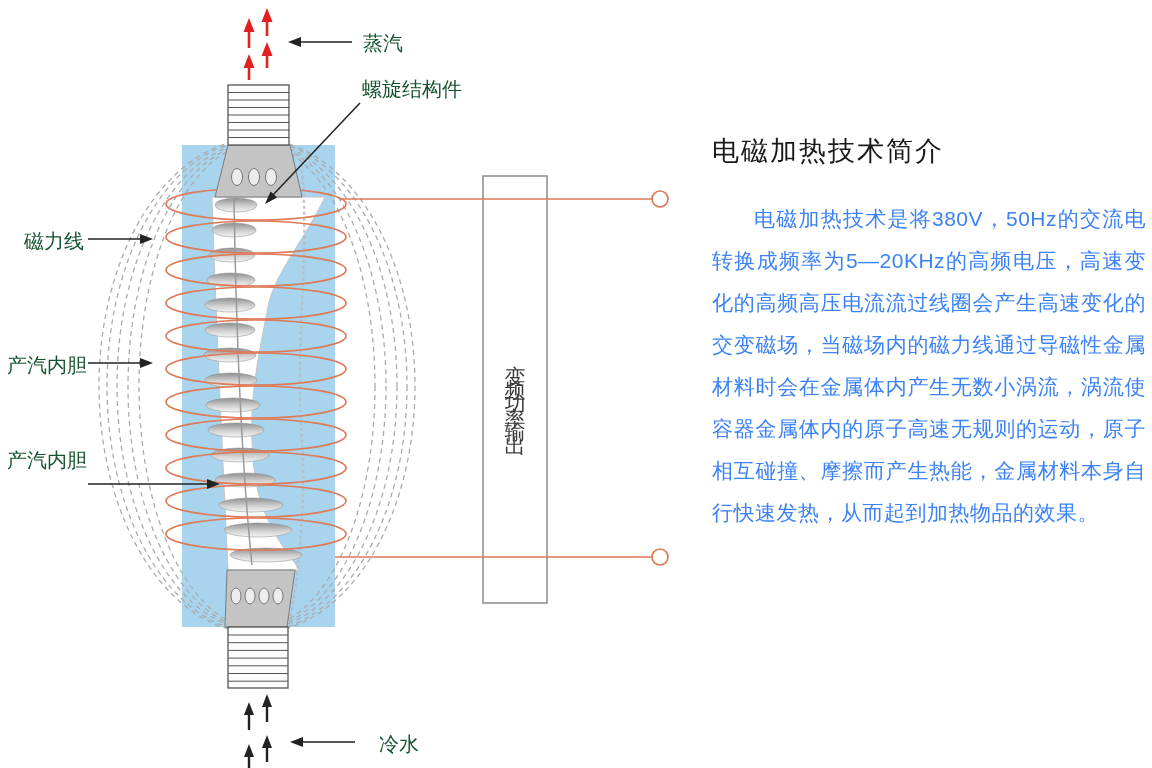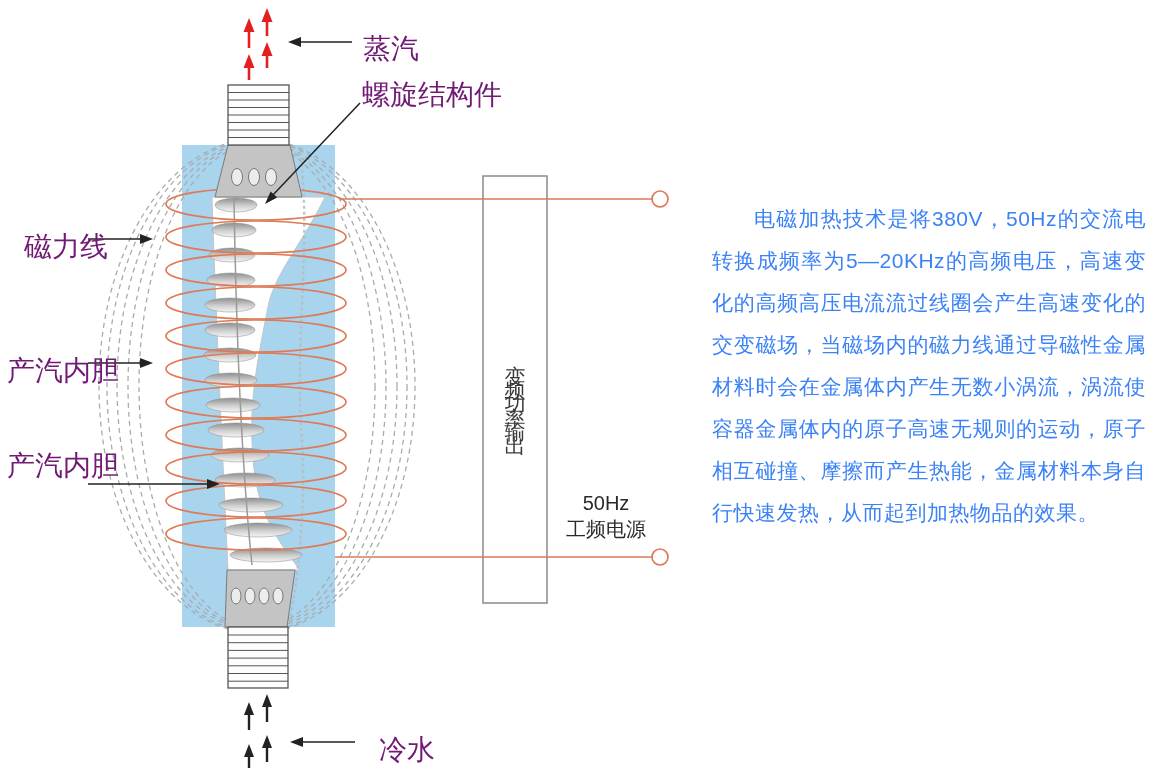--- a/index.html
+++ b/index.html
@@ -1,19 +1,19 @@
 <!DOCTYPE html>
 <html><head>
 <meta charset="utf-8">
 <style>
   html,body{margin:0;padding:0;background:#ffffff;width:1152px;height:768px;overflow:hidden;
     font-family:"Liberation Sans",sans-serif;color:#2a2a2a;}
   .stage{position:relative;width:1152px;height:768px;background:#fff;}
   svg.diagram{position:absolute;left:0;top:0;}
-  .lbl{position:absolute;font-size:28px;color:#701a75;white-space:nowrap;}
+  .lbl{position:absolute;font-size:20px;color:#14532d;white-space:nowrap;}
   .title{position:absolute;left:712px;top:133px;font-size:27px;letter-spacing:2px;color:#1a1a1a;}
   .body-text{position:absolute;left:712px;top:198px;width:434px;font-size:21px;line-height:42px;
     text-align:justify;text-indent:2em;color:#3b82f6;letter-spacing:0.5px;}
   .power-lbl{position:absolute;font-size:20px;line-height:26px;color:#2a2a2a;}
   .power-lbl.right{left:563px;top:490px;width:86px;text-align:center;}
   .power-lbl.left{left:381px;top:490px;}
   .vbox-label{position:absolute;left:483px;top:176px;width:64px;height:427px;display:flex;
     align-items:center;justify-content:center;writing-mode:vertical-rl;letter-spacing:14px;
     font-size:21px;color:#3a3a3a;}
 </style>
@@ -183,19 +183,16 @@
 
   <div class="lbl" style="left:363px;top:30px;">蒸汽</div>
   <div class="lbl" style="left:362px;top:76px;text-align:center;">螺旋结构件</div>
   <div class="lbl" style="left:24px;top:228px;font-family:Liberation Mono, monospace;">磁力线</div>
   <div class="lbl" style="left:7px;top:352px;">产汽内胆</div>
   <div class="lbl" style="left:7px;top:447px;">产汽内胆</div>
   <div class="lbl" style="left:379px;top:731px;">冷水</div>
 
   <div class="vbox-label">变频功率输出</div>
 
-  <div class="power-lbl right">
-    <div>50Hz</div>
-    <div>工频电源</div>
-  </div>
 
+  <div class="title">电磁加热技术简介</div>
   <div class="body-text">电磁加热技术是将380V，50Hz的交流电转换成频率为5—20KHz的高频电压，高速变化的高频高压电流流过线圈会产生高速变化的交变磁场，当磁场内的磁力线通过导磁性金属材料时会在金属体内产生无数小涡流，涡流使容器金属体内的原子高速无规则的运动，原子相互碰撞、摩擦而产生热能，金属材料本身自行快速发热，从而起到加热物品的效果。</div>
 </div>
 
 </body></html>

